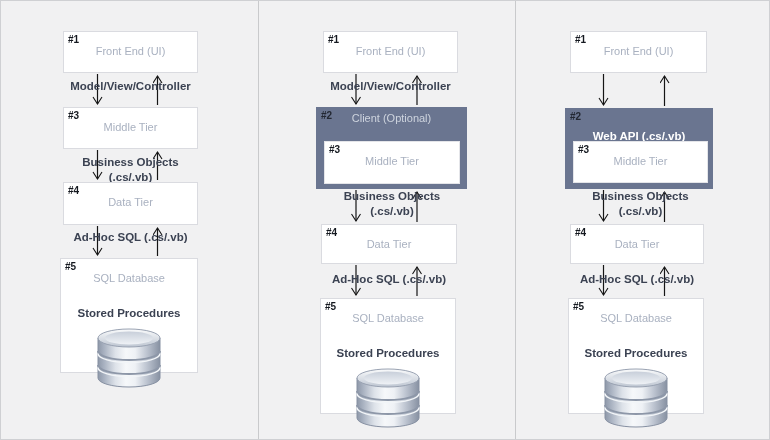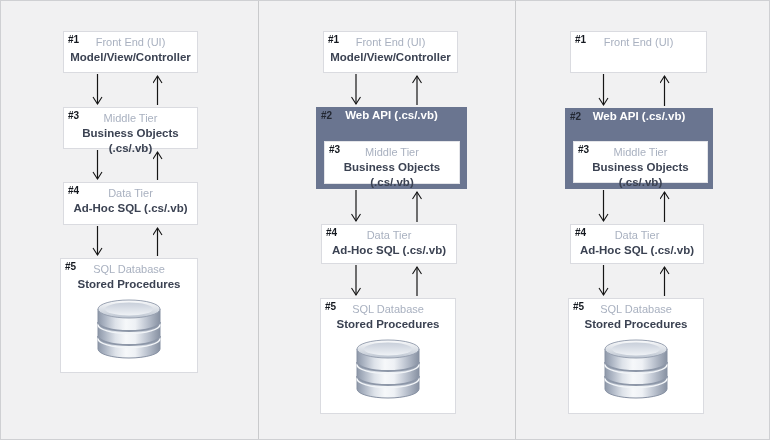--- a/index.html
+++ b/index.html
@@ -11,22 +11,22 @@
   .divider{position:absolute;top:0;bottom:0;width:1px;background:#c9cacc;}
   .arrows{position:absolute;left:0;top:0;pointer-events:none;}
   .box{
     position:absolute;background:#ffffff;border:1px solid #dadbe0;
     box-sizing:border-box;text-align:center;
   }
   .num{
     position:absolute;top:2px;left:4px;font-size:10px;font-weight:700;
     color:#14181f;
   }
-  .title{margin-top:3px;font-size:11px;line-height:15px;color:#a9b1c0;}
-  .sub{font-size:11.5px;line-height:15px;font-weight:600;color:#3b4252;}
+  .title{margin-top:12px;font-size:11px;line-height:15px;color:#a9b1c0;}
+  .sub{font-size:11.5px;line-height:15px;font-weight:600;color:#3b4252;margin-top:20px;}
   .dark{background:#6a7590;border:1px solid #6a7590;}
   .dark > .title{color:#ced4de;margin-top:3px;line-height:14px;}
   .dark > .sub{color:#ffffff;line-height:14px;}
   .dark > .num{color:#232833;}
   .nested{border:1px solid #e4e5e9;}
   .db{display:block;margin:6px auto 0;width:66px;height:64px;}
   .defs-only{position:absolute;width:0;height:0;overflow:hidden;}
 </style>
 </head>
 <body>
@@ -126,20 +126,21 @@
   </div>
 
   <div class="box" style="left:322px;top:30px;width:135px;height:42px">
     <span class="num">#1</span>
     <div class="title">Front End (UI)</div>
     <div class="sub">Model/View/Controller</div>
   </div>
 
   <div class="box dark" style="left:315px;top:106px;width:151px;height:82px">
     <span class="num">#2</span>
+    <div class="title">Client (Optional)</div>
     <div class="sub">Web API (.cs/.vb)</div>
     <div class="box nested" style="left:7px;top:33px;width:136px;height:43px">
       <span class="num">#3</span>
       <div class="title">Middle Tier</div>
       <div class="sub">Business Objects (.cs/.vb)</div>
     </div>
   </div>
 
   <div class="box" style="left:320px;top:223px;width:136px;height:40px">
     <span class="num">#4</span>

